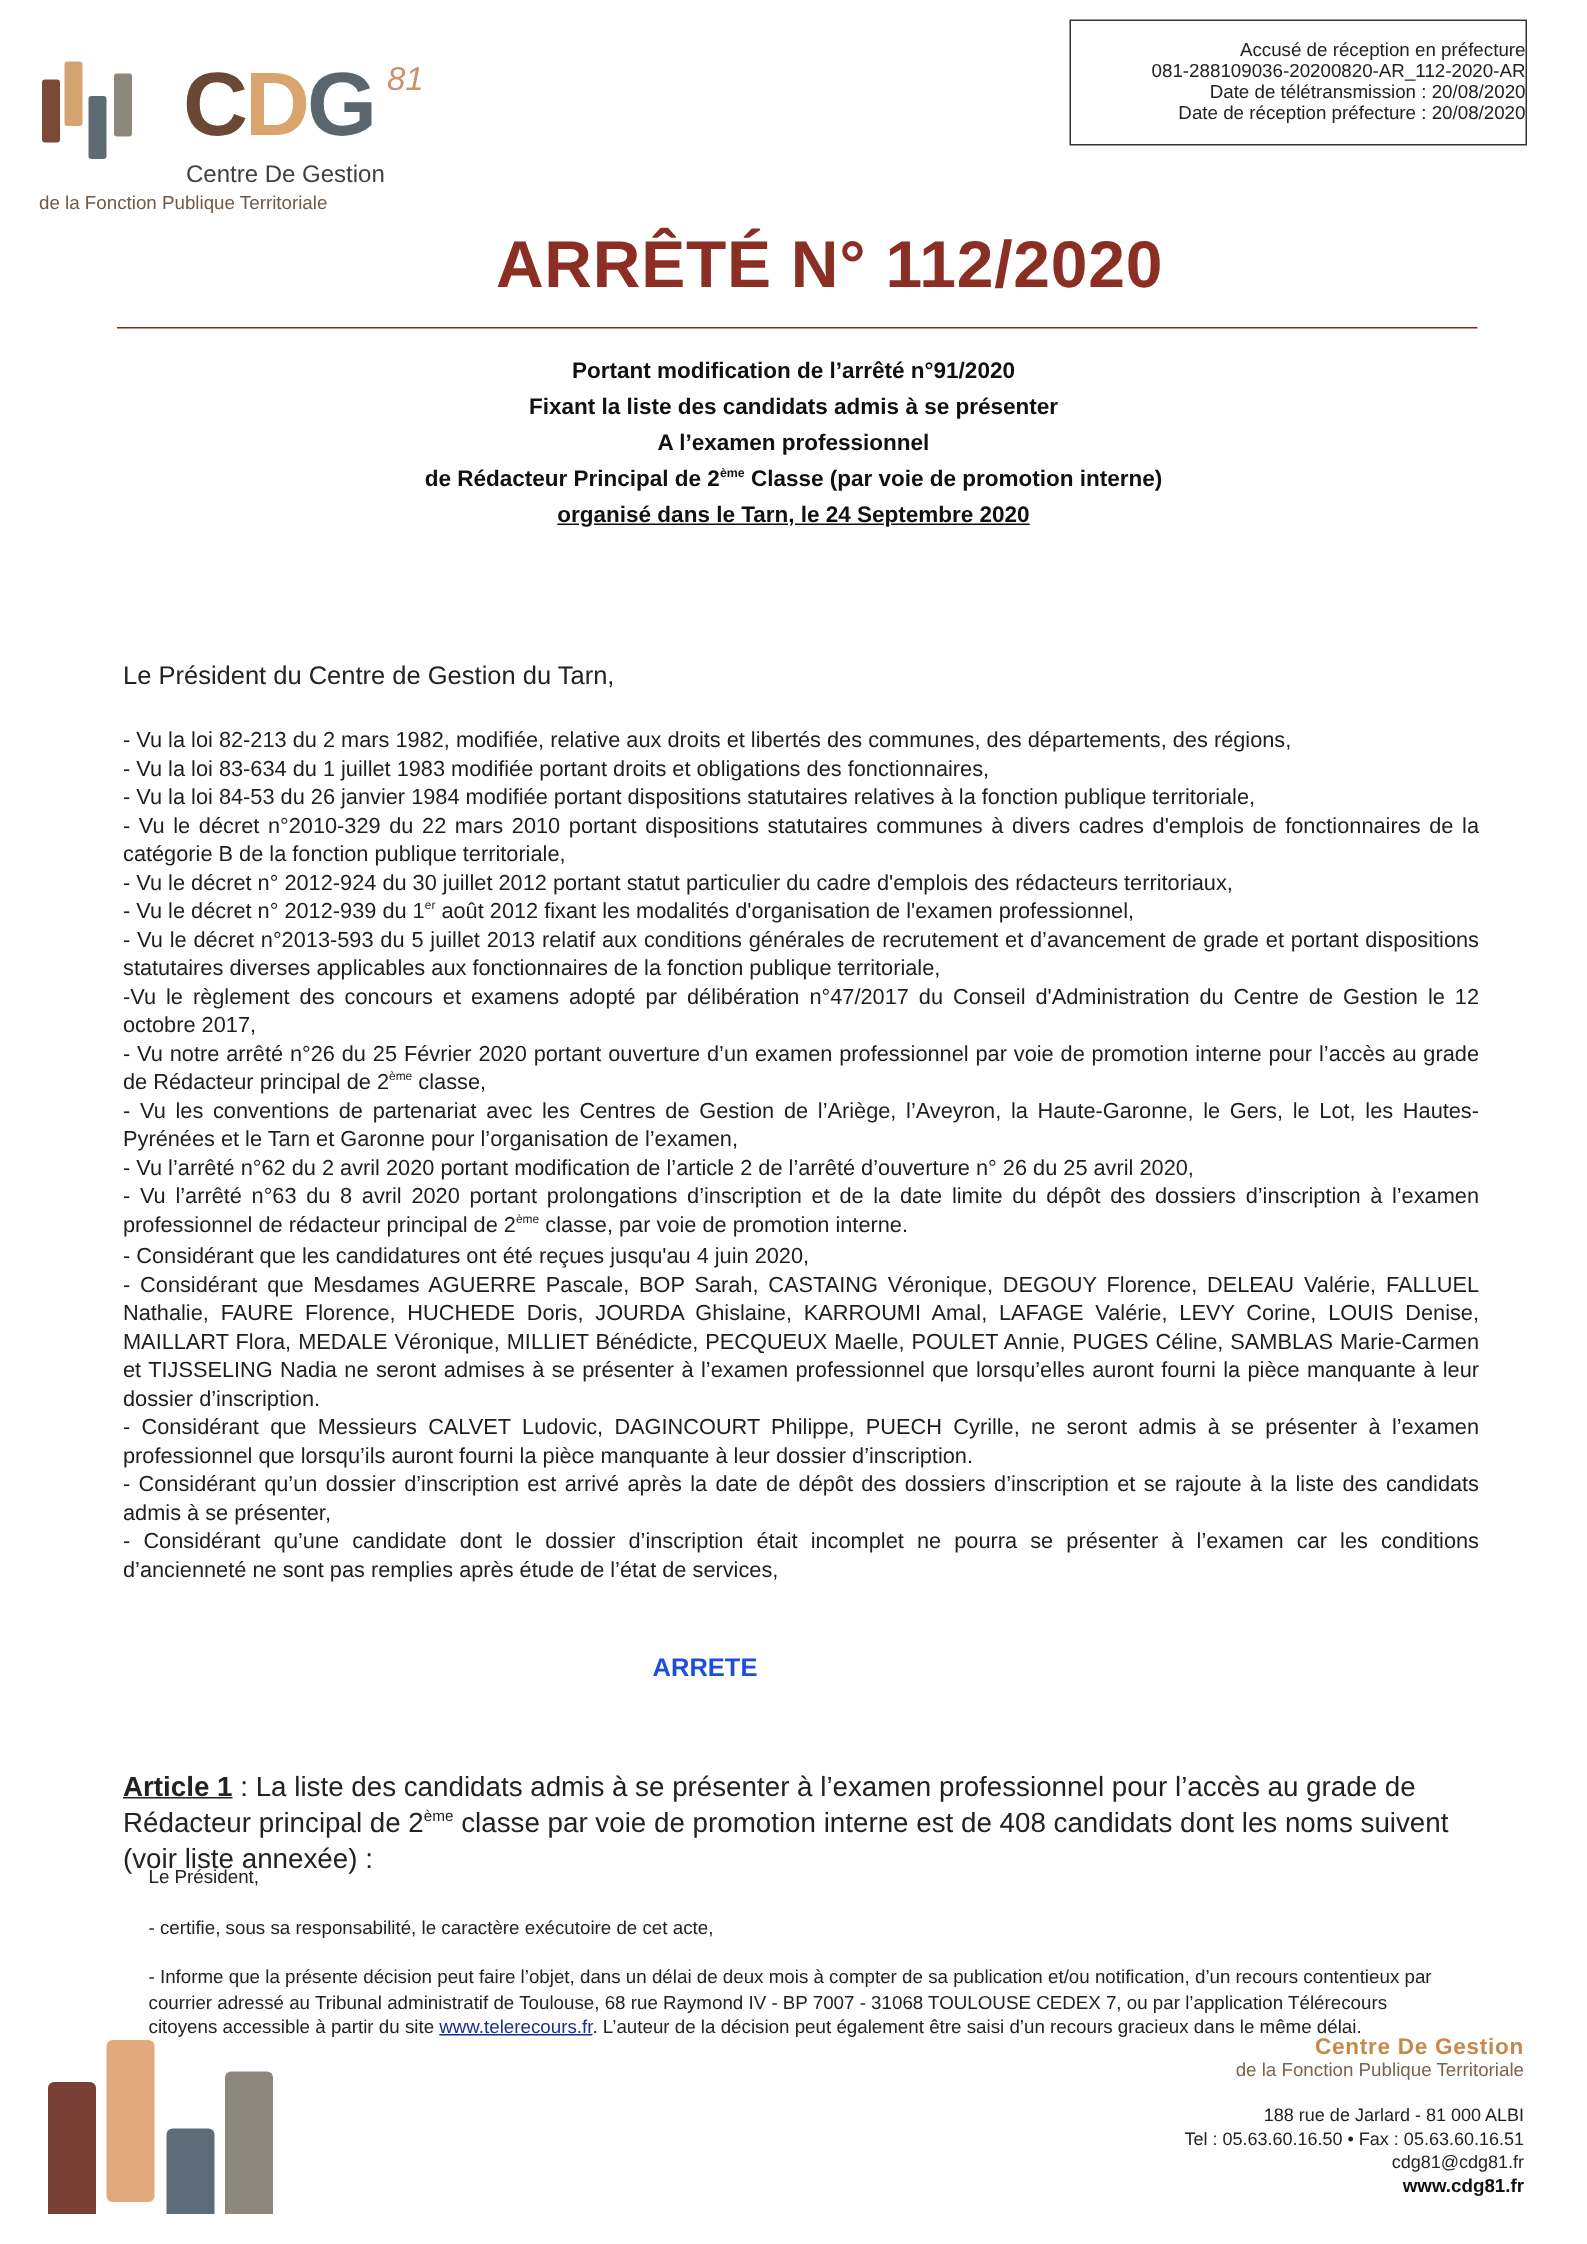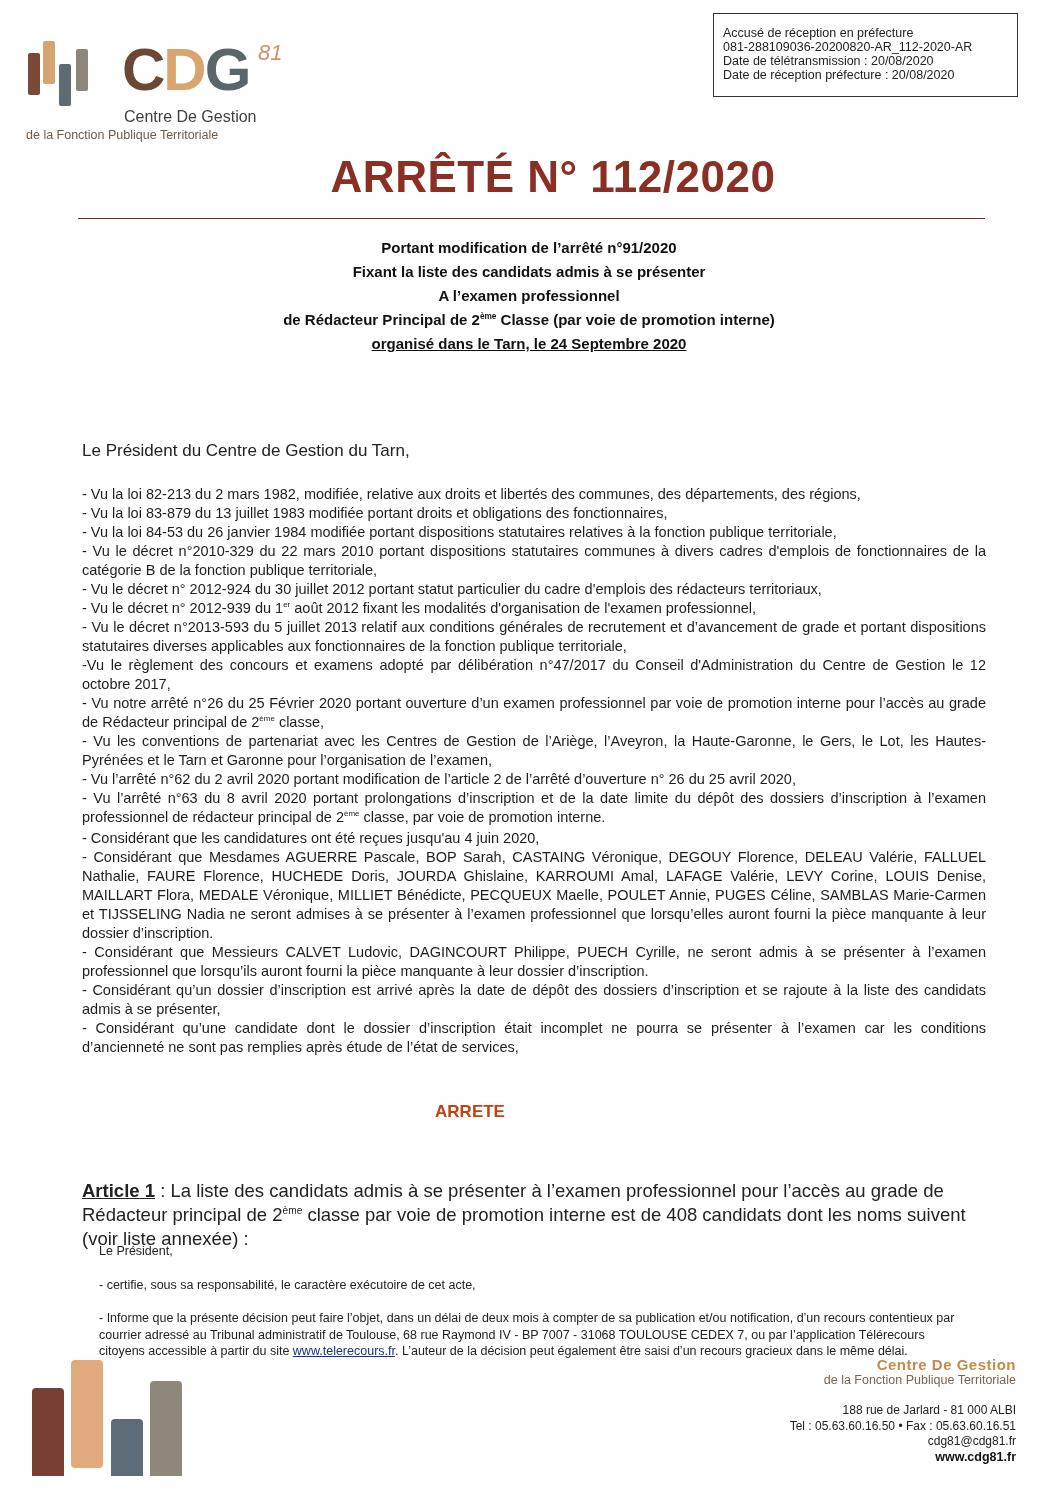--- a/index.html
+++ b/index.html
@@ -15,40 +15,40 @@
   .logo .l-c { color: #6b4735; }
   .logo .l-d { color: #d9a46e; }
   .logo .l-g { color: #5b666c; }
   .logo .sup { position: absolute; left: 232px; top: 4px; font-size: 22px; color: #c9936b; font-style: italic; text-align: right; }
   .logo .line1 { position: absolute; left: 98px; top: 72px; font-size: 16px; color: #404040; }
   .logo .line2 { position: absolute; left: 0px; top: 92px; font-size: 12.5px; color: #6e5a48; white-space: nowrap; }
 
   
   .receipt { left: 713px; top: 13px; width: 305px; height: 84px; border: 1px solid #333;
              padding: 12px 0 0 9px; box-sizing: border-box; font-size: 12.5px; line-height: 14px; color: #222; }
-  .receipt div { white-space: nowrap; }
+  .receipt div { white-space: nowrap; text-align: right; }
 
   
   .title { left: 0; width: 1058px; top: 152px; text-align: center; font-size: 44px; font-weight: bold;
            color: #8b2f25; letter-spacing: 0.5px; padding-left: 24px; }
   .rule { left: 78px; top: 218px; width: 907px; height: 0; border-top: 1.5px solid #7a2a22; }
 
   .subtitle { left: 0; width: 1058px; top: 236px; text-align: center; font-size: 15px; font-weight: bold;
               line-height: 24px; color: #111; }
   .subtitle sup, .body sup { font-size: 0.55em; vertical-align: super; line-height: 0; }
   .subtitle .u { text-decoration: underline; }
 
   
   .president { left: 82px; top: 441px; font-size: 17px; color: #222; }
   .body { left: 82px; top: 485px; width: 904px; font-size: 14.5px; line-height: 19px; color: #1e1e1e;
           text-align: justify; }
   .body p { margin: 0; }
   .body p.gap { margin-top: 2px; }
 
-  .arrete { left: 0; width: 940px; top: 1102px; text-align: center; font-size: 17px; font-weight: bold; color: #c2410c; }
+  .arrete { left: 0; width: 940px; top: 1102px; text-align: center; font-size: 17px; font-weight: bold; color: #1d4ed8; }
   .article { left: 82px; top: 1140px; width: 904px; font-size: 18.5px; line-height: 24px; color: #222; margin-top: 39px; }
   .article .lbl { font-weight: bold; text-decoration: underline; }
 
   .footer-text { left: 82px; top: 1226px; width: 904px; font-size: 12.5px; line-height: 16.6px; color: #222; }
   .footer-text p { margin: 17px; }
   .footer-text a { color: #1a2e8c; text-decoration: underline; }
 
   
   .bbar { position: absolute; width: 32px; border-radius: 4px 4px 0 0; }
 
@@ -89,21 +89,21 @@
   <div>Fixant la liste des candidats admis à se présenter</div>
   <div>A l’examen professionnel</div>
   <div><span>de Rédacteur Principal de 2</span><sup>ème</sup><span> Classe (par voie de promotion interne)</span></div>
   <div><span class="u">organisé dans le Tarn, le 24 Septembre 2020</span></div>
 </div>
 
 <div class="abs president">Le Président du Centre de Gestion du Tarn,</div>
 
 <div class="abs body">
   <p>- Vu la loi 82-213 du 2 mars 1982, modifiée, relative aux droits et libertés des communes, des départements, des régions,</p>
-  <p>- Vu la loi 83-879 du 13 juillet 1983 modifiée portant droits et obligations des fonctionnaires,</p>
+  <p>- Vu la loi 83-634 du 1 juillet 1983 modifiée portant droits et obligations des fonctionnaires,</p>
   <p>- Vu la loi 84-53 du 26 janvier 1984 modifiée portant dispositions statutaires relatives à la fonction publique territoriale,</p>
   <p>- Vu le décret n°2010-329 du 22 mars 2010 portant dispositions statutaires communes à divers cadres d'emplois de fonctionnaires de la catégorie B de la fonction publique territoriale,</p>
   <p>- Vu le décret n° 2012-924 du 30 juillet 2012 portant statut particulier du cadre d'emplois des rédacteurs territoriaux,</p>
   <p><span>- Vu le décret n° 2012-939 du 1</span><sup>er</sup><span> août 2012 fixant les modalités d'organisation de l'examen professionnel,</span></p>
   <p>- Vu le décret n°2013-593 du 5 juillet 2013 relatif aux conditions générales de recrutement et d’avancement de grade et portant dispositions statutaires diverses applicables aux fonctionnaires de la fonction publique territoriale,</p>
   <p>-Vu le règlement des concours et examens adopté par délibération n°47/2017 du Conseil d'Administration du Centre de Gestion le 12 octobre 2017,</p>
   <p><span>- Vu notre arrêté n°26 du 25 Février 2020 portant ouverture d’un examen professionnel par voie de promotion interne pour l’accès au grade de Rédacteur principal de 2</span><sup>ème</sup><span> classe,</span></p>
   <p>- Vu les conventions de partenariat avec les Centres de Gestion de l’Ariège, l’Aveyron, la Haute-Garonne, le Gers, le Lot, les Hautes-Pyrénées et le Tarn et Garonne pour l’organisation de l’examen,</p>
   <p>- Vu l’arrêté n°62 du 2 avril 2020 portant modification de l’article 2 de l’arrêté d’ouverture n° 26 du 25 avril 2020,</p>
   <p><span>- Vu l’arrêté n°63 du 8 avril 2020 portant prolongations d’inscription et de la date limite du dépôt des dossiers d’inscription à l’examen professionnel de rédacteur principal de 2</span><sup>ème</sup><span> classe, par voie de promotion interne.</span></p>

